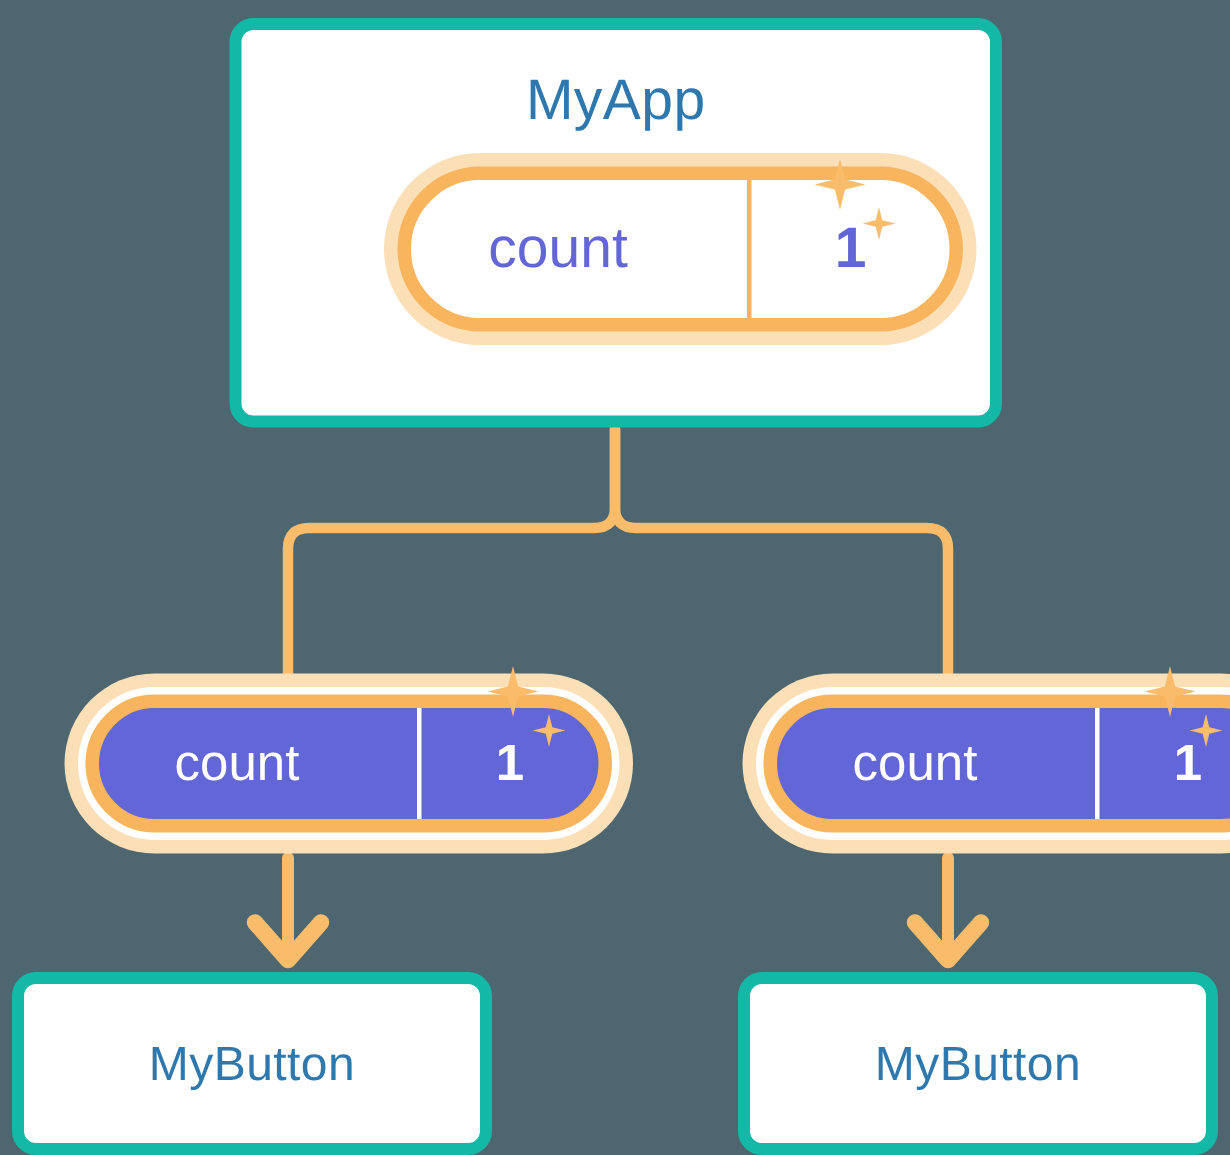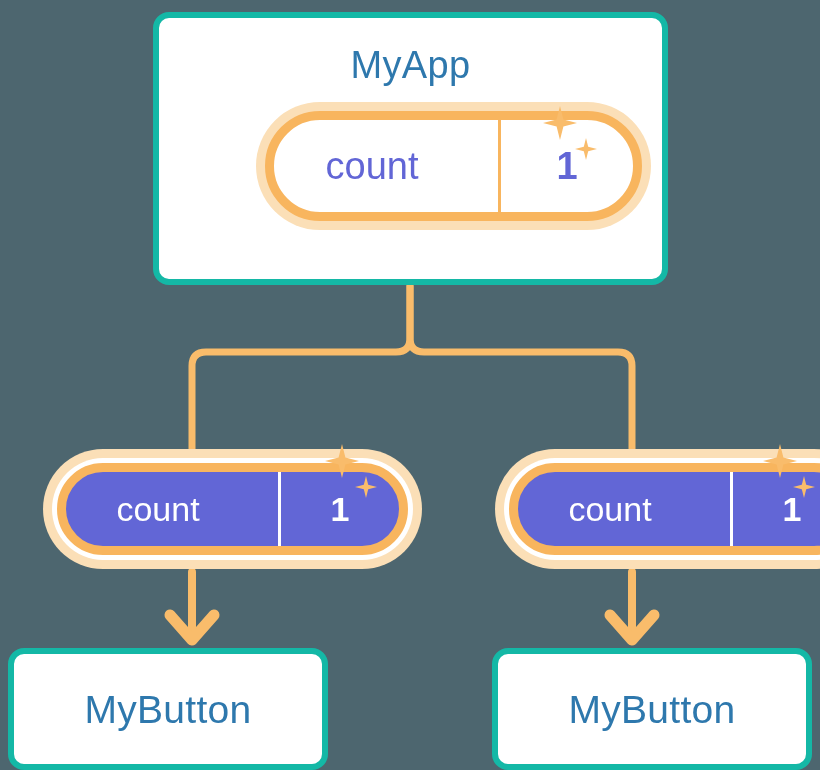--- a/index.html
+++ b/index.html
@@ -26,21 +26,21 @@
     width: 820px;
     height: 770px;
     pointer-events: none;
   }
 
   
   .card {
     position: absolute;
     box-sizing: border-box;
     background: #FFFFFF;
-    border: 6px solid #14b8a6;
+    border: 8px solid #14b8a6;
     border-radius: 16px;
     display: flex;
     flex-direction: column;
     align-items: center;
   }
   .card-title {
     color: #2E78AD;
     font-size: 38px;
     letter-spacing: 0.3px;
     line-height: 1;
@@ -57,21 +57,21 @@
   #card-myapp .card-title {
     margin-top: 28px;
   }
 
   .card-button {
     width: 320px;
     height: 122px;
     justify-content: center;
   }
   .card-button .card-title {
-    font-size: 39px;
+    font-size: 32px;
   }
   #card-mybutton-left  { left: 8px;   top: 648px; }
   #card-mybutton-right { left: 492px; top: 648px; }
 
   
   .pill-wrap {
     position: absolute;
   }
   .pill {
     position: relative;

